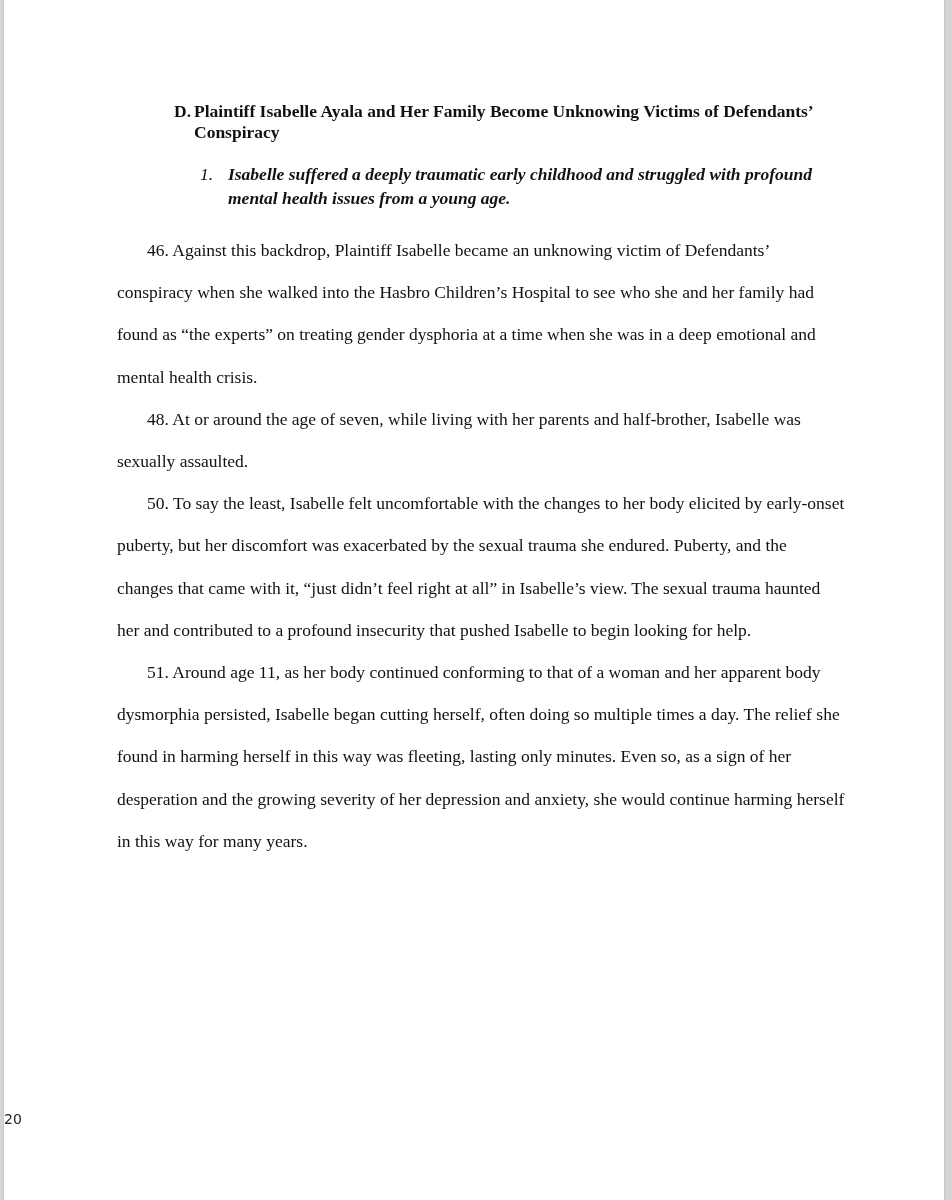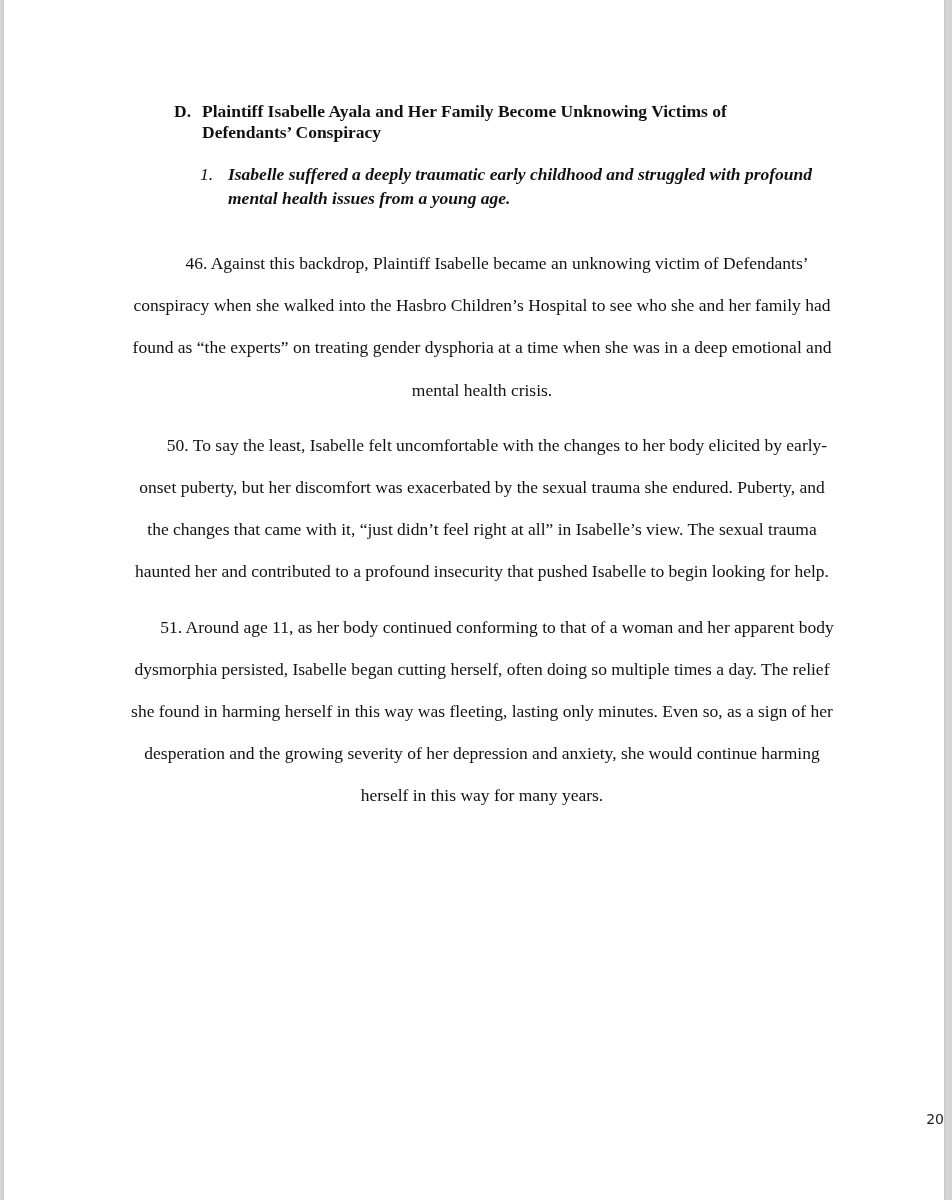--- a/index.html
+++ b/index.html
@@ -35,21 +35,21 @@
       font-size: 17.5px;
       line-height: 21px;
     }
     .heading .letter {
       position: absolute;
       left: 0;
       top: 0;
     }
     .heading .title {
       display: block;
-      margin-left: 28px;
+      margin-left: 20px;
     }
     .subheading {
       position: absolute;
       left: 196px;
       top: 162px;
       width: 650px;
       font-style: italic;
       font-size: 17.5px;
       line-height: 24px;
     }
@@ -65,30 +65,30 @@
     }
     .body-text {
       position: absolute;
       left: 113px;
       top: 229px;
       width: 730px;
       font-size: 17.5px;
       line-height: 42.2px;
     }
     .para {
-      margin: 13px;
+      margin: 0;
       text-indent: 30px;
-      text-align: center;
+      text-align: left;
     }
     .page-number {
       position: absolute;
       left: 0;
       width: 100%;
       top: 1111px;
-      text-align: right;
+      text-align: left;
       font-family: "DejaVu Sans", sans-serif;
       font-size: 14px;
       color: #222222;
     }
   </style>
 </head>
 <body>
 
 <div class="page">
 
@@ -97,19 +97,20 @@
     <span class="title">Plaintiff Isabelle Ayala and Her Family Become Unknowing Victims of Defendants’ Conspiracy</span>
   </div>
 
   <div class="subheading">
     <span class="num">1.</span>
     <span class="text">Isabelle suffered a deeply traumatic early childhood and struggled with profound mental health issues from a young age.</span>
   </div>
 
   <div class="body-text">
     <p class="para"><span>46.</span> <span>Against this backdrop, Plaintiff Isabelle became an unknowing victim of Defendants’ conspiracy when she walked into the Hasbro Children’s Hospital to see who she and her family had found as “the experts” on treating gender dysphoria at a time when she was in a deep emotional and mental health crisis.</span></p>
+    <p class="para"><span>48.</span> <span>At or around the age of seven, while living with her parents and half-brother, Isabelle was sexually assaulted.</span></p>
     <p class="para"><span>50.</span> <span>To say the least, Isabelle felt uncomfortable with the changes to her body elicited by early-onset puberty, but her discomfort was exacerbated by the sexual trauma she endured. Puberty, and the changes that came with it, “just didn’t feel right at all” in Isabelle’s view. The sexual trauma haunted her and contributed to a profound insecurity that pushed Isabelle to begin looking for help.</span></p>
     <p class="para"><span>51.</span> <span>Around age 11, as her body continued conforming to that of a woman and her apparent body dysmorphia persisted, Isabelle began cutting herself, often doing so multiple times a day. The relief she found in harming herself in this way was fleeting, lasting only minutes. Even so, as a sign of her desperation and the growing severity of her depression and anxiety, she would continue harming herself in this way for many years.</span></p>
   </div>
 
   <div class="page-number">20</div>
 
 </div>
 
 </body></html>

